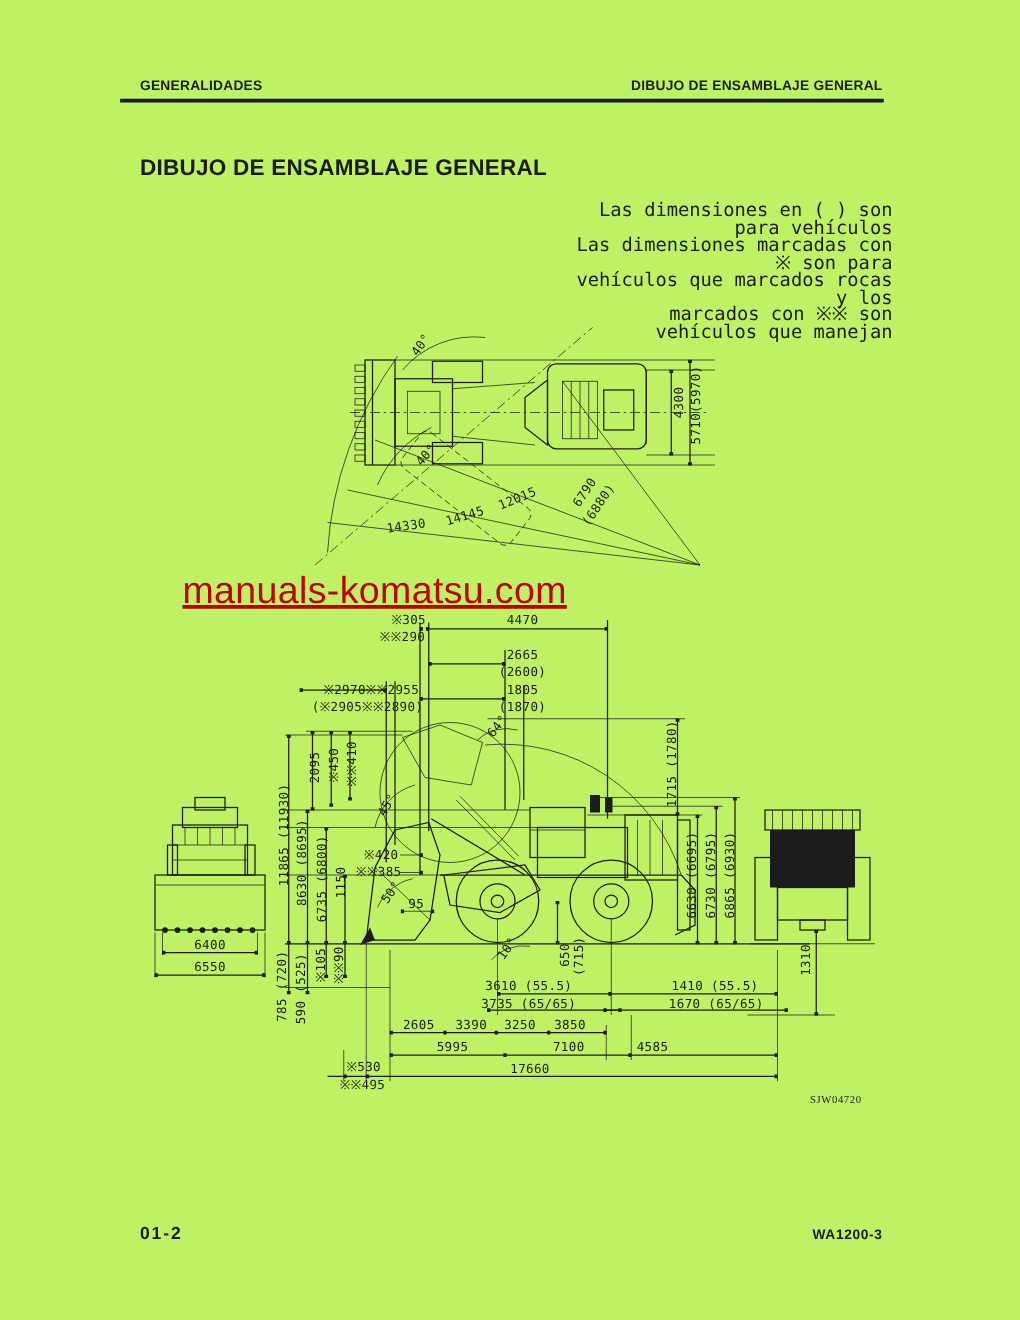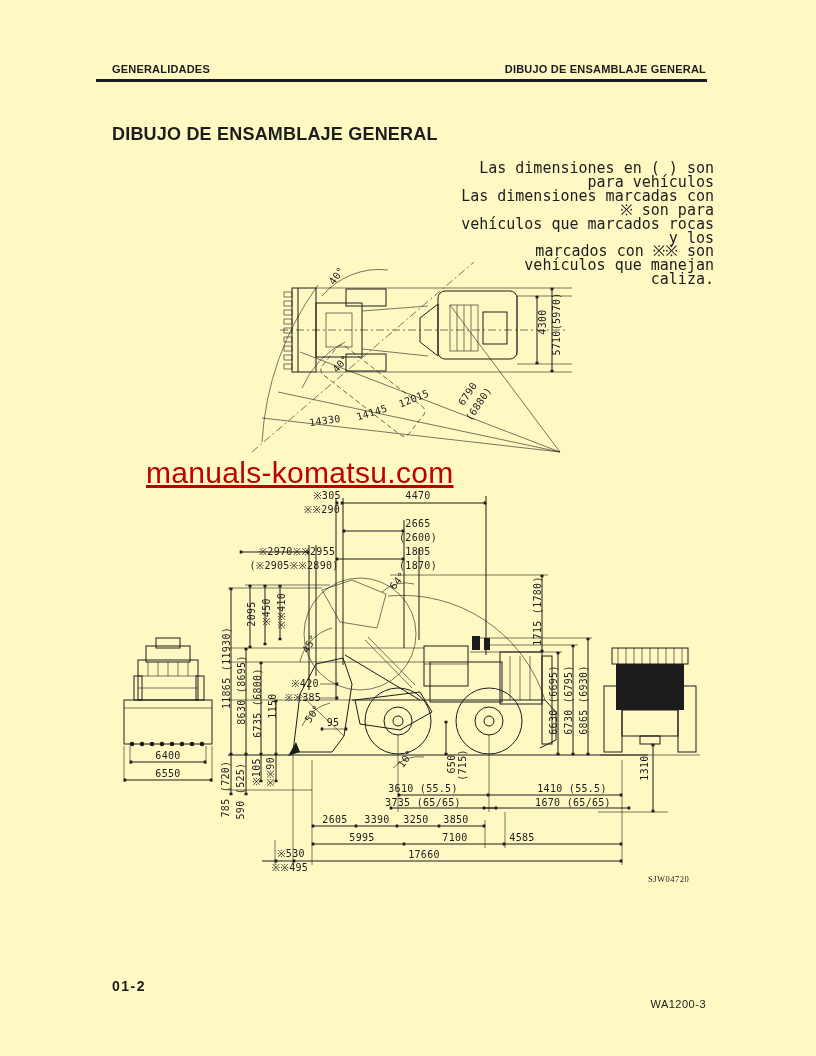--- a/index.html
+++ b/index.html
@@ -1,30 +1,30 @@
 <!DOCTYPE html>
 <html><head>
 <meta charset="utf-8">
 <style>
   html,body{margin:0;padding:0;background:#fff;}
-  #page{position:relative;width:816px;height:1056px;background:#fef9c3;overflow:hidden;
+  #page{position:relative;width:816px;height:1056px;background:#bef264;overflow:hidden;
         font-family:"Liberation Sans",sans-serif;color:#1c1c1c;}
   .hdr{position:absolute;top:63px;font-size:11px;font-weight:bold;letter-spacing:.2px;}
   .hdr-left{left:112px;}
   .hdr-right{right:110px;}
   .rule{position:absolute;left:96px;top:79px;width:611px;height:2.5px;background:#1c1c1c;}
   .title{position:absolute;left:112px;top:124px;font-size:18px;font-weight:bold;letter-spacing:.2px;}
   .intro{position:absolute;left:446px;top:162px;width:268px;
          font-family:"DejaVu Sans Mono",monospace;font-size:15px;line-height:13.9px;text-align:right;}
   .wm{position:absolute;left:146px;top:456px;font-size:30px;letter-spacing:.3px;color:#c00000;
       font-family:"Liberation Sans",sans-serif;}
   .code{position:absolute;left:648px;top:874px;font-family:Liberation Serif, serif;
         font-size:8.5px;letter-spacing:.5px;}
   .ftr-left{position:absolute;left:112px;top:978px;font-size:14px;font-weight:600;letter-spacing:1.5px;text-align:center;}
-  .ftr-right{position:absolute;right:110px;top:982px;font-size:11px;font-weight:normal;letter-spacing:.5px;margin-top:16px;}
+  .ftr-right{position:absolute;right:110px;top:982px;font-size:11px;font-weight:bold;letter-spacing:.5px;}
   svg{position:absolute;left:0;top:0;}
   .ln{stroke:#1c1c1c;stroke-width:1;fill:none;}
   .lt{stroke:#1c1c1c;stroke-width:.6;fill:none;}
   .tk{stroke:#1c1c1c;stroke-width:2.6;}
   .dash{stroke-dasharray:5 3;}
   .dashdot{stroke-dasharray:8 3 2 3;}
   .fl{fill:#1c1c1c;stroke:none;}
   .dim{font-family:"DejaVu Sans Mono",monospace;font-size:10px;fill:#1c1c1c;letter-spacing:.3px;}
 </style>
 </head>
@@ -36,21 +36,20 @@
   <div class="hdr hdr-right">DIBUJO DE ENSAMBLAJE GENERAL</div>
   <div class="rule"></div>
 
   <div class="title">DIBUJO DE ENSAMBLAJE GENERAL</div>
 
   <div class="intro">
     <div>Las dimensiones en ( ) son para vehículos</div>
     <div>Las dimensiones marcadas con ※ son para</div>
     <div>vehículos que marcados rocas y los</div>
     <div>marcados con ※※ son vehículos que manejan</div>
-    <div>caliza.</div>
   </div>
 
   <div class="wm" style="color: rgb(192, 0, 0); text-decoration: underline;">manuals-komatsu.com</div>
 
   <svg width="816" height="1056" viewBox="0 0 816 1056">
 
     <g>
 
       <rect class="ln" x="292" y="288" width="24" height="84"></rect>
       <line class="ln" x1="298" y1="288" x2="298" y2="372"></line>

